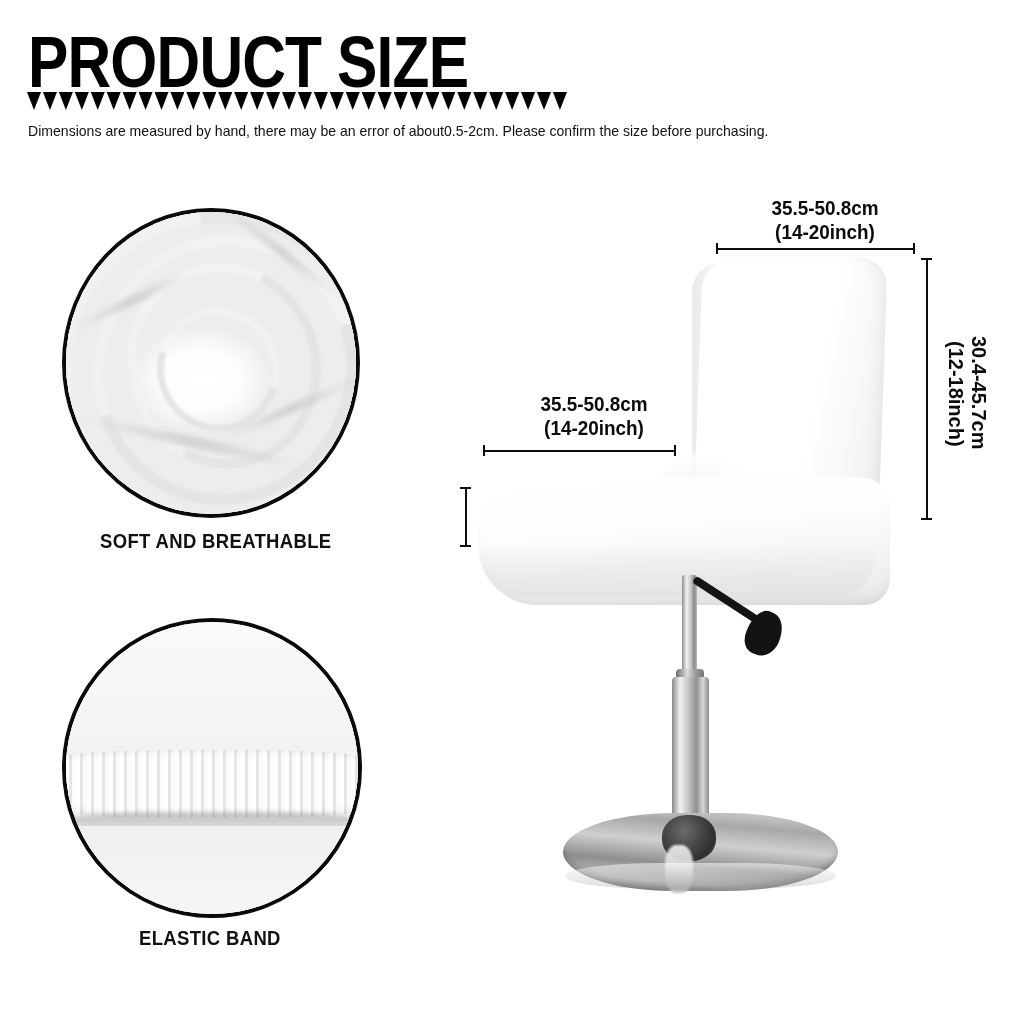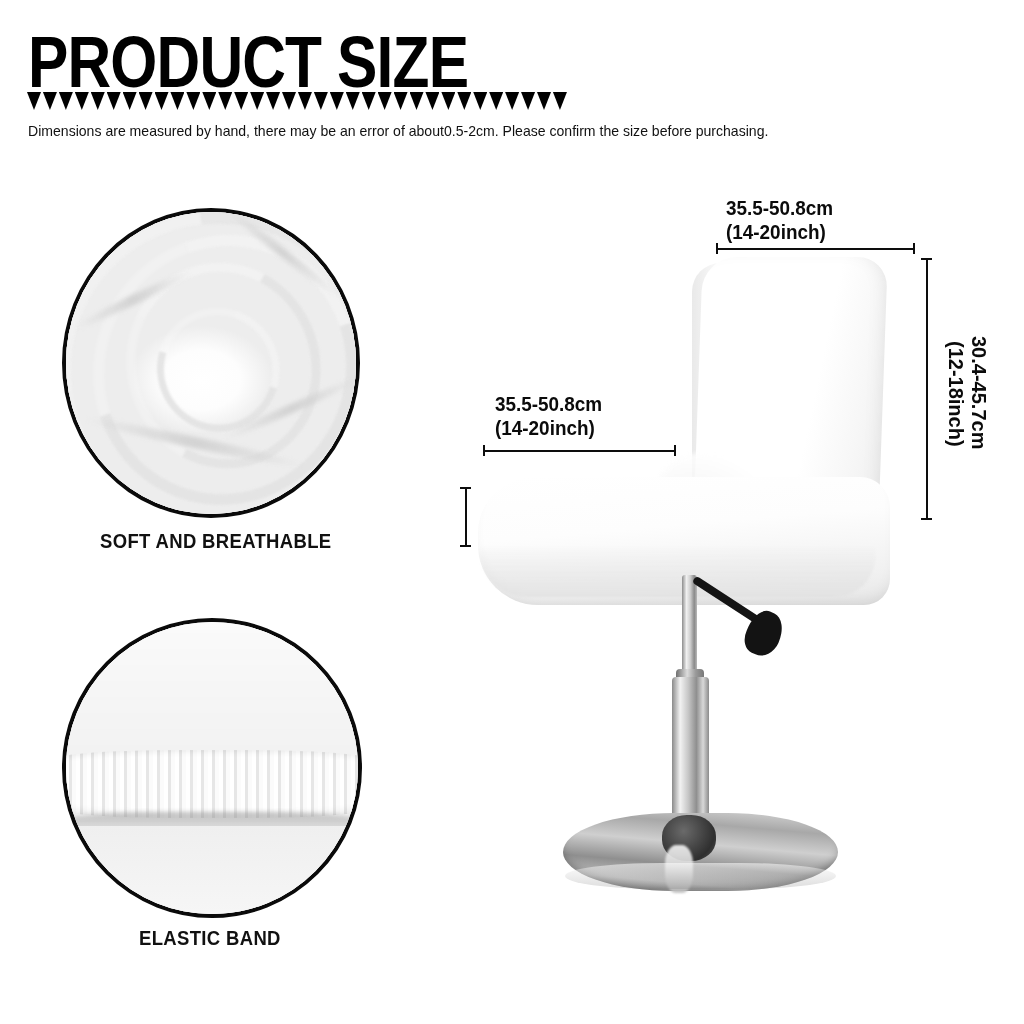--- a/index.html
+++ b/index.html
@@ -117,21 +117,21 @@
     box-shadow:inset 0 -6px 10px -4px rgba(0,0,0,.35);}
   .base-hub{position:absolute;left:192px;top:570px;width:54px;height:46px;
     background:radial-gradient(circle at 40% 35%,#6a6a6a,#2f2f2f 70%,#555);border-radius:46%;filter:blur(.6px);}
   .base-rim{position:absolute;left:95px;top:618px;width:271px;height:26px;
     background:linear-gradient(180deg,rgba(255,255,255,.55),rgba(120,120,120,.25));
     border-radius:50% / 70%;}
   .base-glint{position:absolute;left:195px;top:600px;width:28px;height:48px;
     background:linear-gradient(180deg,#f4f4f4,#bcbcbc);border-radius:40%;filter:blur(1px);opacity:.9;}
 
   
-  .dim-label{position:absolute;font-weight:700;color:#0b0b0b;
+  .dim-label{position:absolute;font-weight:700;color:#0b0b0b;text-align:center;
     font-family:"Liberation Sans",sans-serif;line-height:1.12;font-size:21px;white-space:nowrap;}
   .dim-label .l{display:block;transform:scaleX(.9);}
   .hbar{position:absolute;height:11px;}
   .hbar .line{position:absolute;left:0;right:0;top:5px;height:2px;background:#0d0d0d;}
   .hbar .cap-l,.hbar .cap-r{position:absolute;top:0;width:2px;height:11px;background:#0d0d0d;}
   .hbar .cap-l{left:0;}.hbar .cap-r{right:0;}
   .vbar{position:absolute;width:11px;}
   .vbar .line{position:absolute;top:0;bottom:0;left:5px;width:2px;background:#0d0d0d;}
   .vbar .cap-t,.vbar .cap-b{position:absolute;left:0;width:11px;height:2px;background:#0d0d0d;}
   .vbar .cap-t{top:0;}.vbar .cap-b{bottom:0;}

